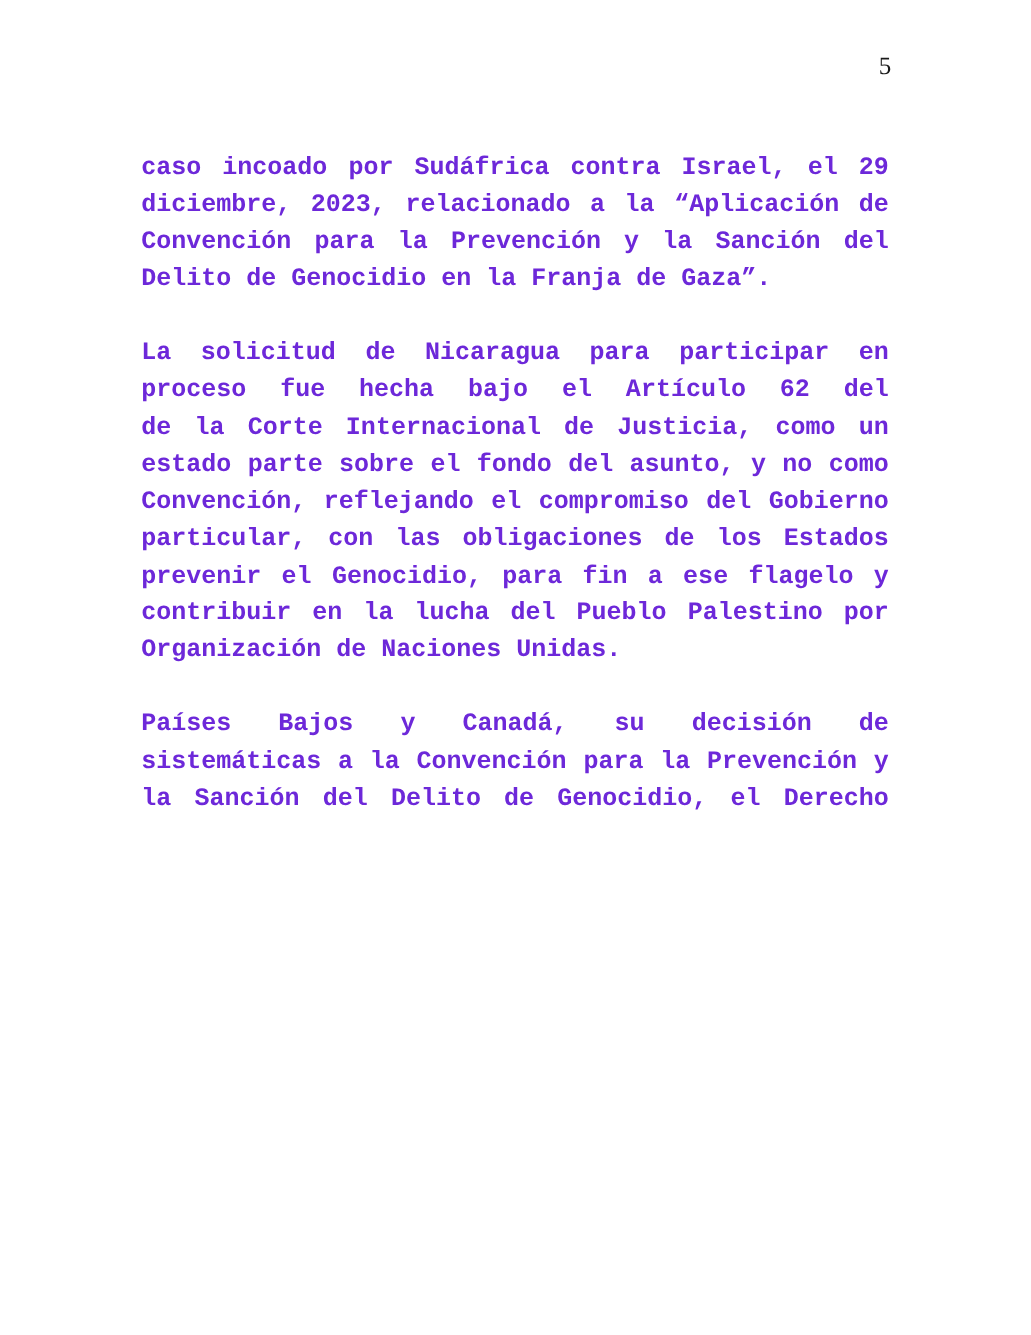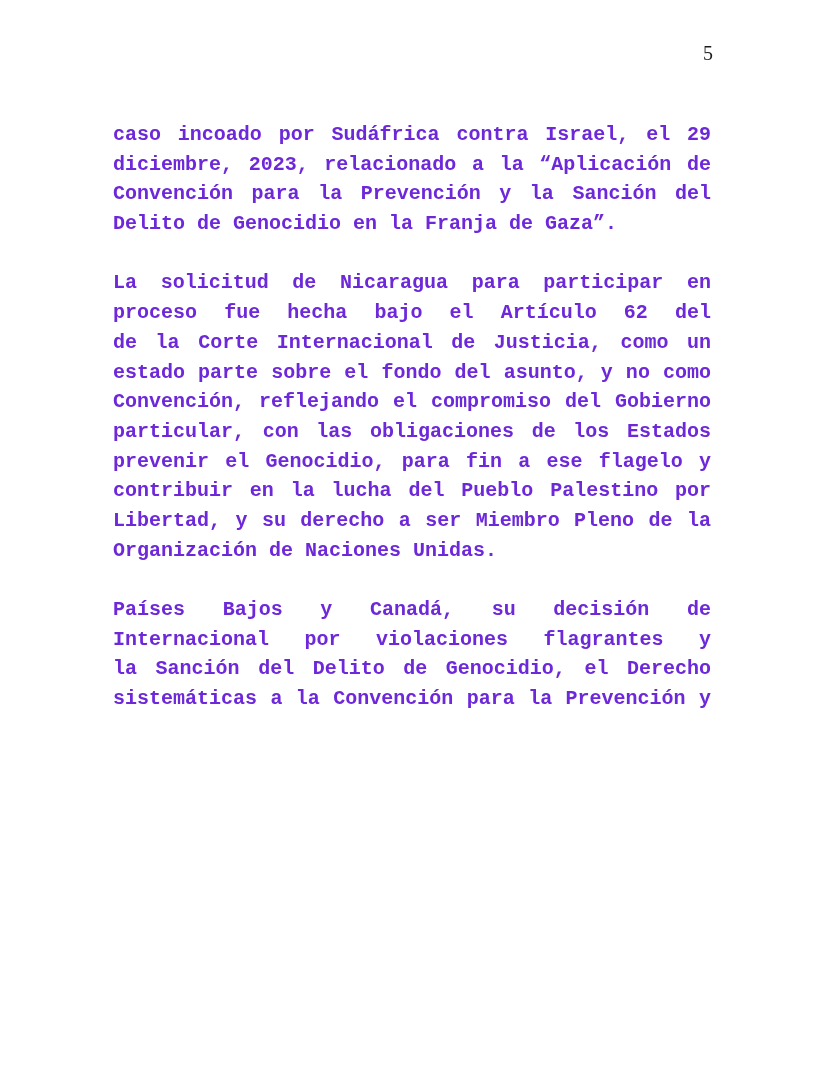--- a/index.html
+++ b/index.html
@@ -67,23 +67,21 @@
       </div>
       <div class="paragraph">
         <div class="text-line">La solicitud de Nicaragua para participar en dicho</div>
         <div class="text-line">proceso fue hecha bajo el Artículo 62 del Estatuto</div>
         <div class="text-line">de la Corte Internacional de Justicia, como un</div>
         <div class="text-line">estado parte sobre el fondo del asunto, y no como</div>
         <div class="text-line">Convención, reflejando el compromiso del Gobierno</div>
         <div class="text-line">particular, con las obligaciones de los Estados para</div>
         <div class="text-line">prevenir el Genocidio, para fin a ese flagelo y</div>
         <div class="text-line">contribuir en la lucha del Pueblo Palestino por su</div>
-        <div class="text-line">Libertad, y su derecho a ser Miembro Pleno de la</div>
         <div class="text-line no-stretch">Organización de Naciones Unidas.</div>
       </div>
       <div class="paragraph">
         <div class="text-line">Países Bajos y Canadá, su decisión de</div>
-        <div class="text-line">Internacional por violaciones flagrantes y</div>
+        <div class="text-line">sistemáticas a la Convención para la Prevención y</div>
         <div class="text-line">la Sanción del Delito de Genocidio, el Derecho</div>
-        <div class="text-line">sistemáticas a la Convención para la Prevención y</div>
       </div>
     </div>
 </div>
 
 </body></html>

